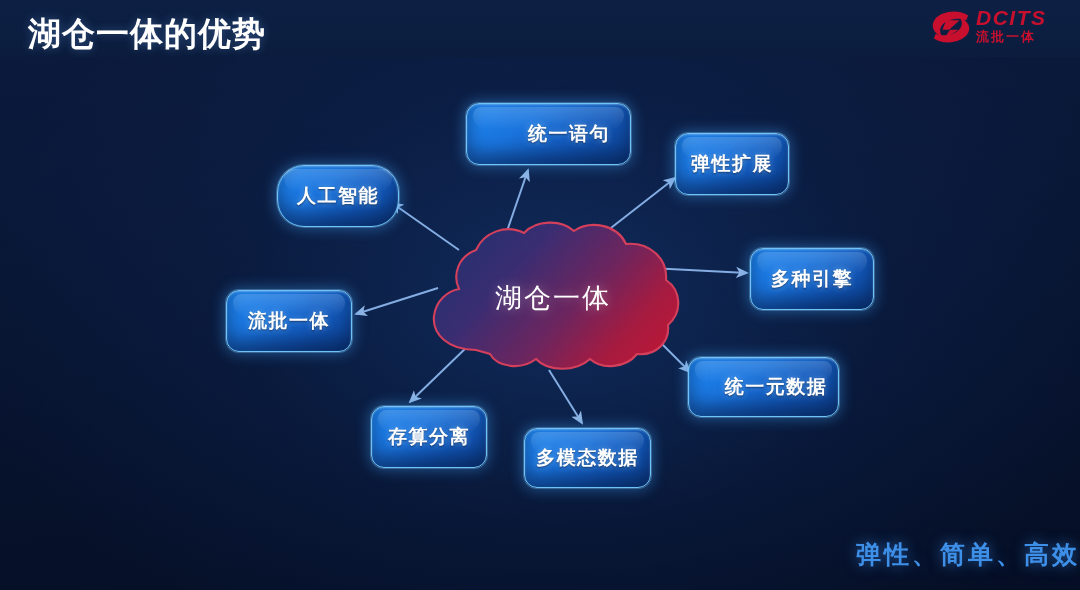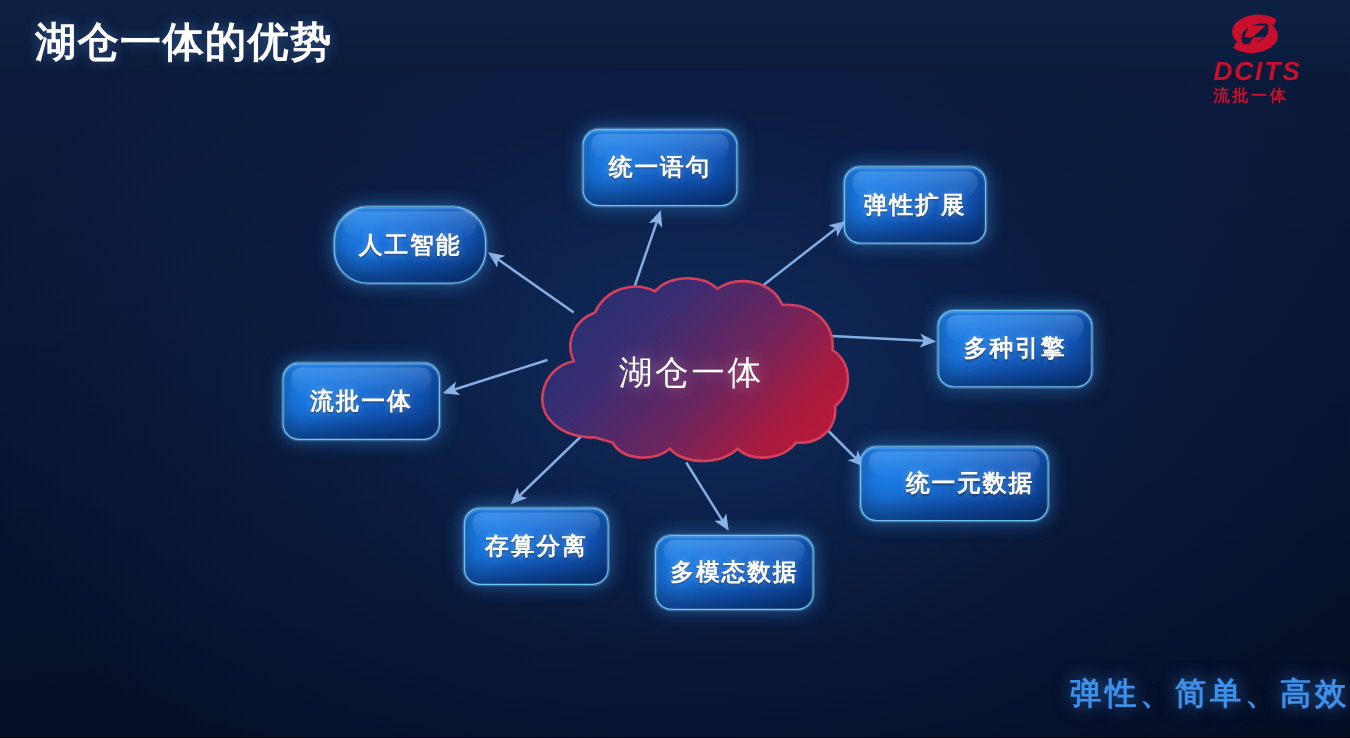--- a/index.html
+++ b/index.html
@@ -34,27 +34,26 @@
     font-size: 33px;
     font-weight: bold;
     color: #ffffff;
     letter-spacing: 1px;
     text-shadow: 0 0 10px rgba(120,180,255,0.35);
     white-space: nowrap;
   }
   
   #brand-logo {
     position: absolute;
-    right: 8px;
+    right: 18px;
     top: 7px;
     width: 132px;
     height: 44px;
     display: flex;
-    align-items: center;
-    flex-direction: column;
+    align-items: flex-start;
   }
   #logo-mark {
     width: 42px;
     height: 40px;
     flex: 0 0 auto;
     margin-right: 4px;
   }
   #logo-text {
     display: flex;
     flex-direction: column;
@@ -215,23 +214,23 @@
                C263 72, 265 94, 250 107
                C252 124, 238 138, 219 136
                C208 150, 184 152, 172 141
                C158 154, 130 154, 118 141
                C104 152, 80 150, 72 136
                Z" fill="url(#cloudGrad)" stroke="#d4405c" stroke-width="2.1"></path>
     </svg>
 
     <div id="cloud-label">湖仓一体</div>
 
-    <div class="node" style="left:466px; top:103px; width:122px; height:60px;">统一语句</div>
+    <div class="node" style="left:466px; top:103px; width:122px; height:60px;padding-left:41px;">统一语句</div>
     <div class="node" style="left:675px; top:133px; width:112px; height:60px;">弹性扩展</div>
-    <div class="node" style="left:267px; top:165px; width:120px; height:60px;border-radius:27px;">人工智能</div>
+    <div class="node" style="left:277px; top:165px; width:120px; height:60px;border-radius:27px;">人工智能</div>
     <div class="node" style="left:750px; top:248px; width:122px; height:60px;">多种引擎</div>
     <div class="node" style="left:226px; top:290px; width:124px; height:60px;">流批一体</div>
     <div class="node" style="left:688px; top:357px; width:124px; height:58px;padding-left:25px;">统一元数据</div>
     <div class="node" style="left:331px; top:406px; width:114px; height:60px;margin-left:40px;">存算分离</div>
     <div class="node" style="left:524px; top:428px; width:125px; height:58px;">多模态数据</div>
 
   </div>
 
   <div id="caption">弹性、简单、高效</div>
 

